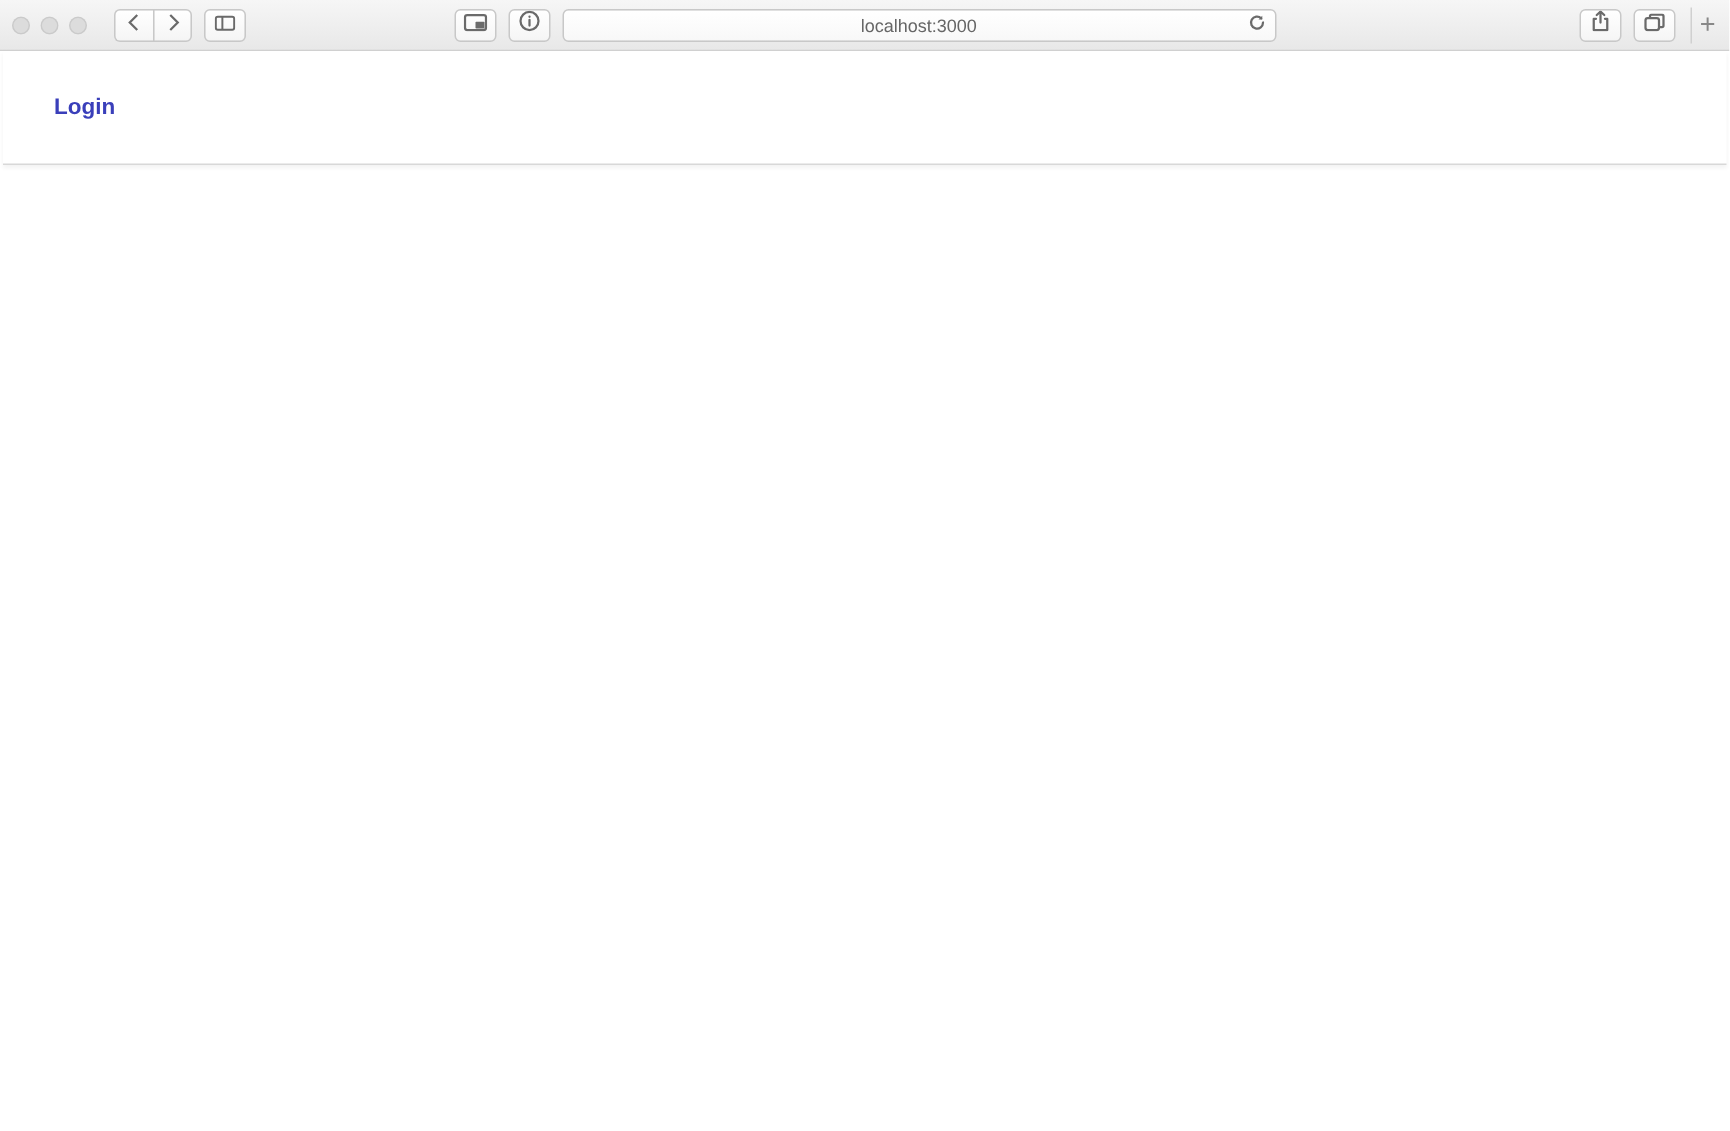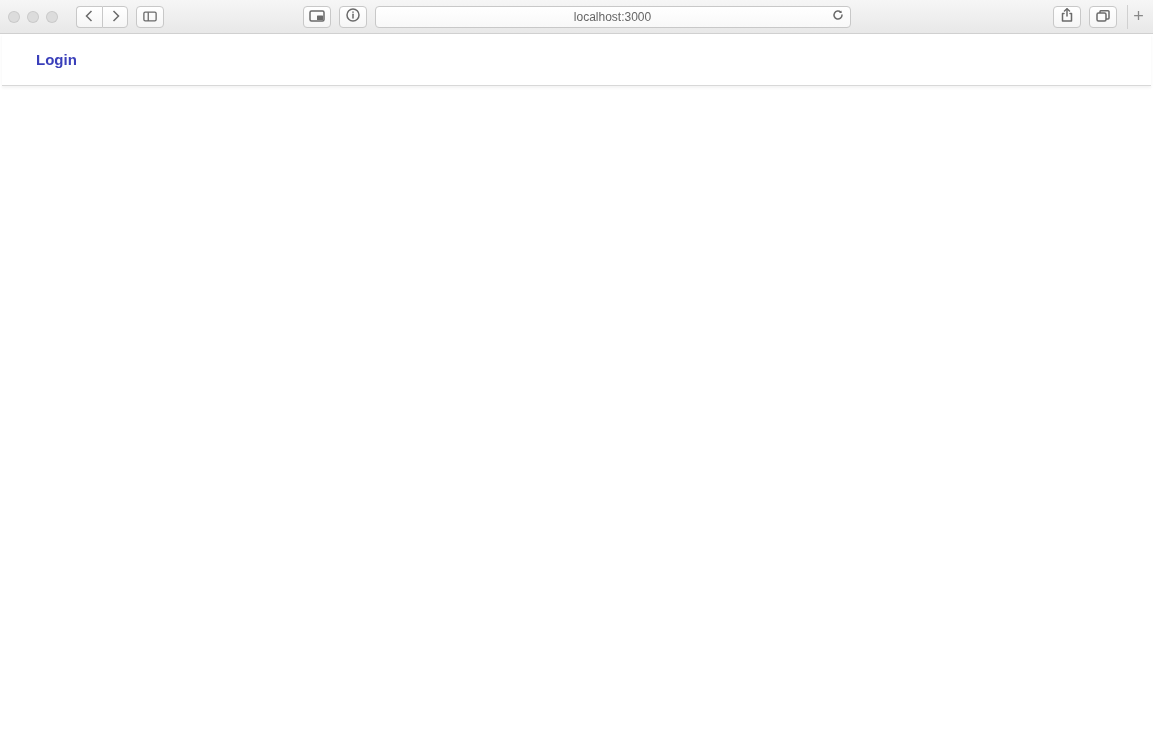--- a/index.html
+++ b/index.html
@@ -155,21 +155,21 @@
       margin-left: 2px;
     }
     
     
     .page-content {
       background: #ffffff;
       height: calc(100% - 34px);
     }
     
     .navbar {
-      height: 52px;
+      height: 76px;
       background: #ffffff;
       border-bottom: 1px solid #d8d8d8;
       box-shadow: 0 2px 3px rgba(0,0,0,0.05);
       display: flex;
       align-items: center;
       padding: 0 34px;
       margin: 0 2px;
     }
     
     .login-link {

